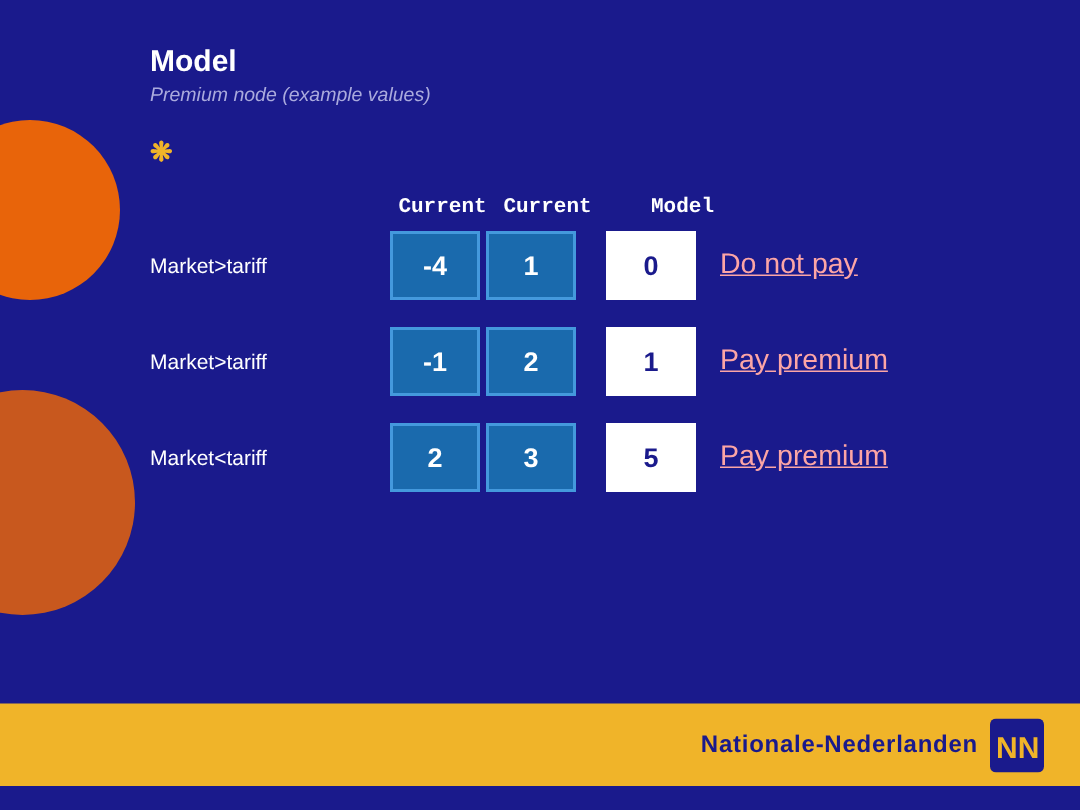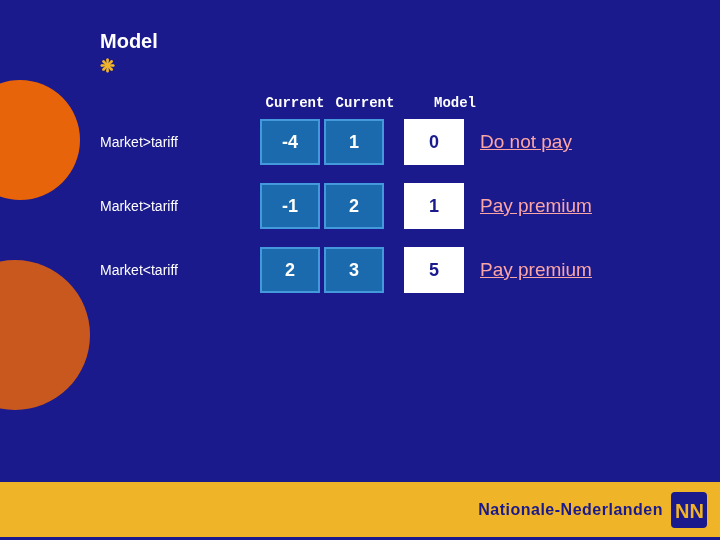--- a/index.html
+++ b/index.html
@@ -166,29 +166,29 @@
     .row-action {
       color: #fca5a5;
       font-size: 19px;
       font-weight: normal;
       text-decoration: underline;
     }
 
     
     .bottom-bar {
       position: absolute;
-      bottom: 3px;
+      bottom: 16px;
       left: 0;
       right: 0;
       height: 55px;
       background: #f0b429;
       display: flex;
       align-items: center;
       justify-content: flex-end;
-      padding-right: 13px;
+      padding-right: 24px;
     }
 
     .brand-name {
       font-size: 16px;
       font-weight: bold;
       color: #1a1a8c;
       letter-spacing: 0.5px;
     }
 
     .brand-logo {
@@ -202,20 +202,21 @@
 
 <div class="deco-left">
   <div class="circle-top"></div>
   <div class="circle-bottom"></div>
 </div>
 
 <div class="content">
 
   <h1 class="slide-title">Model</h1>
 
+  <p class="slide-subtitle">Premium node (example values)</p>
 
   <div class="section-heading">
     <span class="star-icon">❋</span>
   </div>
 
   <div class="table-container">
 
     <div class="table-header-row">
       <div class="col-header col-current">Current</div>
       <div class="col-header col-future">Current</div>

